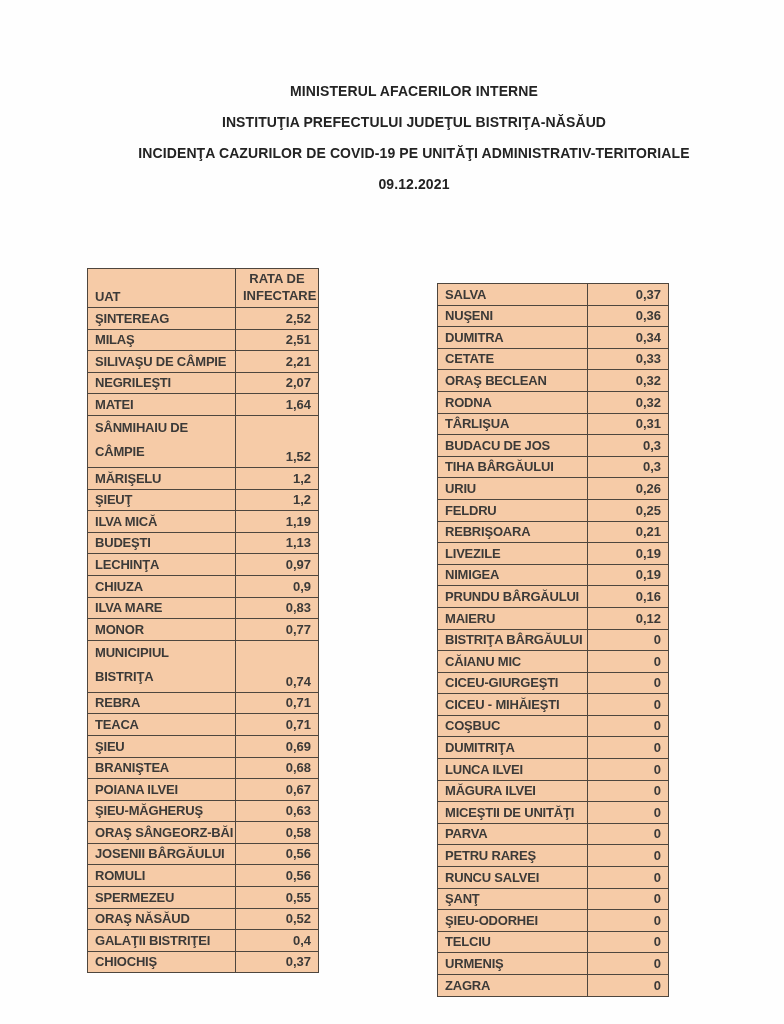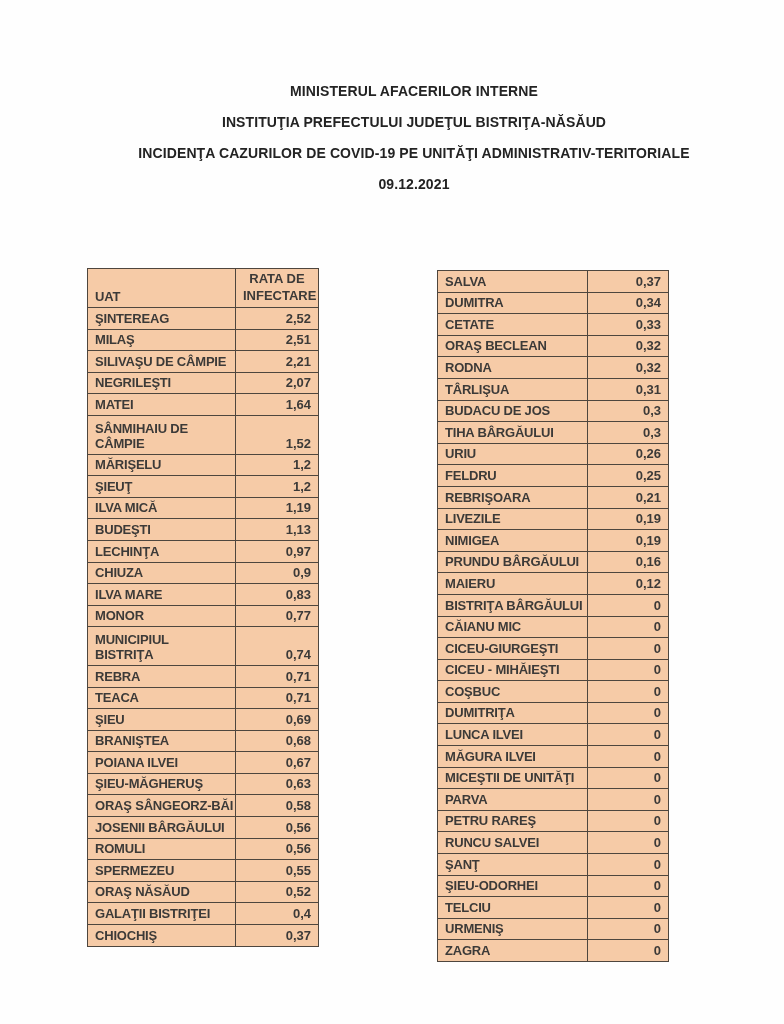--- a/index.html
+++ b/index.html
@@ -37,35 +37,35 @@
     overflow:hidden;
   }
   table.uat-table tr{height:21.6px;}
   table.uat-table tr.two-line{height:38.6px;}
   table.uat-table thead tr{height:39px;}
   td.uat-cell, th.uat-head{
     text-align:left;
     white-space:nowrap;
     letter-spacing:-0.2px;
   }
-  tr.two-line td.uat-cell{white-space:pre-line;line-height:15px;margin-top:48px;}
+  tr.two-line td.uat-cell{white-space:pre-line;line-height:24px;margin-top:48px;}
   td.rate-cell, th.rate-head{
     text-align:right;
     padding-right:8px;
   }
   th.rate-head{
     text-align:center;
     white-space:pre-line;
     line-height:17px;
     vertical-align:middle;
   }
   #table-left{left:87px;top:268px;width:231px;}
   #table-left col.c-name{width:148px;}
   #table-left col.c-rate{width:83px;}
-  #table-right{left:437px;top:270px;width:231px;}
+  #table-right{left:437px;top:283px;width:231px;}
   #table-right col.c-name{width:150px;}
   #table-right col.c-rate{width:81px;}
 </style>
 </head>
 <body>
 
 <div class="page">
 
   <div class="doc-header">
     <div>MINISTERUL AFACERILOR INTERNE</div>
@@ -208,20 +208,24 @@
     <colgroup>
         <col class="c-name">
         <col class="c-rate">
       </colgroup>
     <tbody>
         <tr>
           <td class="uat-cell">SALVA</td>
           <td class="rate-cell">0,37</td>
         </tr>
         <tr>
+          <td class="uat-cell">NUŞENI</td>
+          <td class="rate-cell">0,36</td>
+        </tr>
+        <tr>
           <td class="uat-cell">DUMITRA</td>
           <td class="rate-cell">0,34</td>
         </tr>
         <tr>
           <td class="uat-cell">CETATE</td>
           <td class="rate-cell">0,33</td>
         </tr>
         <tr>
           <td class="uat-cell">ORAŞ BECLEAN</td>
           <td class="rate-cell">0,32</td>

